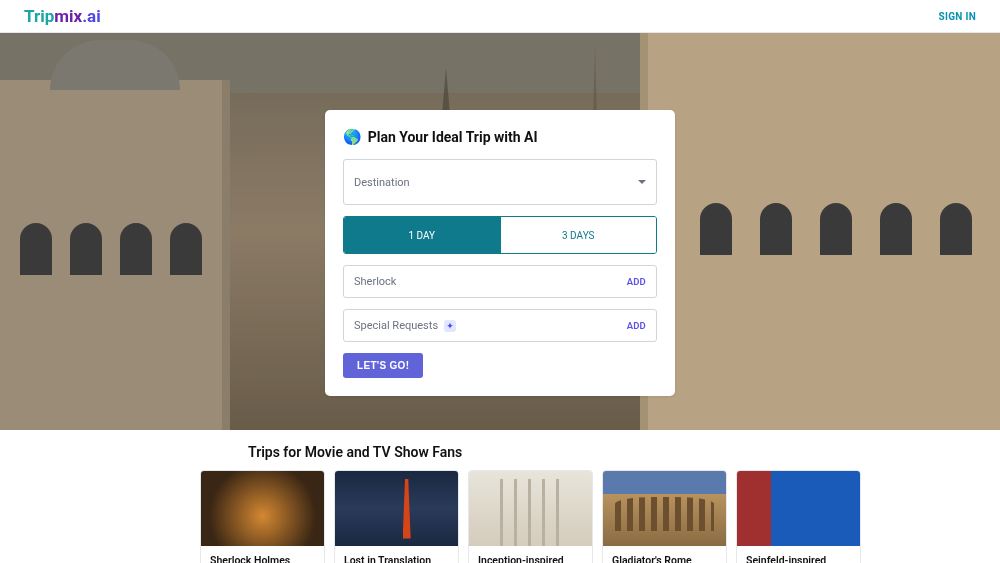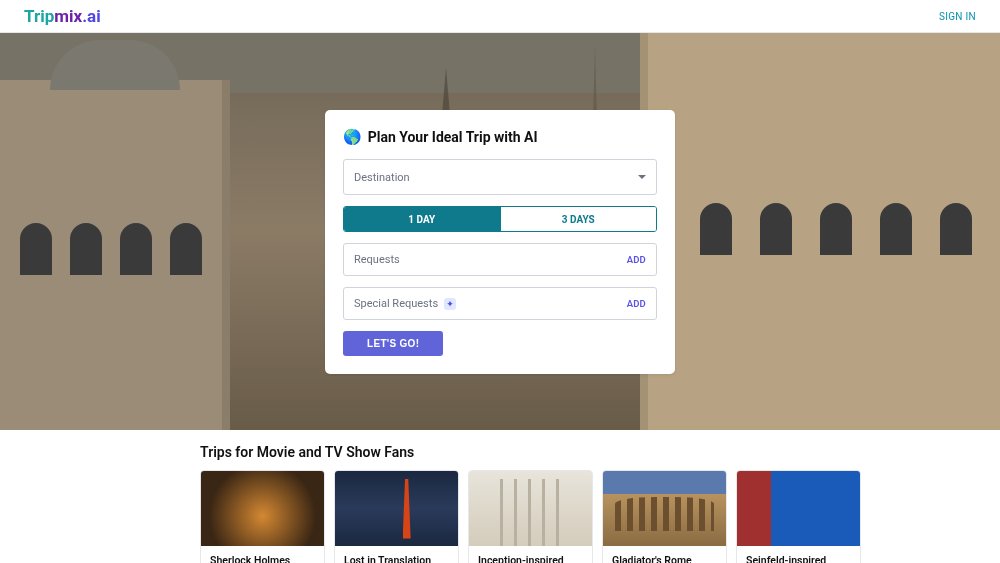--- a/index.html
+++ b/index.html
@@ -17,21 +17,21 @@
 .logo {
   font-size: 17px;
   font-weight: 700;
 }
 .logo-trip { color: #1ba5a5; }
 .logo-mix { color: #6b21a8; }
 .logo-ai { color: #4f46e5; }
 .signin {
   color: #0891b2;
   font-size: 10px;
-  font-weight: 400;
+  font-weight: 700;
   letter-spacing: 0.3px;
   cursor: pointer;
 }
 
 .hero {
   position: relative;
   height: 397px;
   background: linear-gradient(rgba(0,0,0,0.15), rgba(0,0,0,0.15)),
               linear-gradient(180deg, #8b8678 0%, #8b8678 15%, #8b7e6a 15%, #a39077 50%, #7a6b55 100%);
   overflow: hidden;
@@ -69,21 +69,21 @@
   margin-bottom: 13px;
 }
 .globe { font-size: 15px; }
 
 .field {
   border: 1px solid #d1d5db;
   border-radius: 3px;
   margin-bottom: 11px;
 }
 .dest {
-  height: 36px;
+  height: 46px;
   display: flex;
   align-items: center;
   justify-content: space-between;
   padding: 0 10px;
   font-size: 11px;
   color: #6b7280;
   cursor: pointer;
 }
 .caret {
   width: 0; height: 0;
@@ -94,27 +94,27 @@
 
 .days {
   display: flex;
   border: 1px solid #0e7a8c;
   border-radius: 3px;
   overflow: hidden;
   margin-bottom: 11px;
 }
 .day {
   flex: 1;
-  height: 24px;
+  height: 36px;
   display: flex;
   align-items: center;
   justify-content: center;
   font-size: 10px;
   color: #0e7a8c;
-  font-weight: 700;
+  font-weight: 400;
   cursor: pointer;
   background: #fff;
 }
 .day + .day { border-left: 1px solid #0e7a8c; }
 .day.active { background: #0e7a8c; color: #fff; }
 
 .sectionbox {
   border: 1px solid #d1d5db;
   border-radius: 3px;
   padding: 9px 10px;
@@ -154,35 +154,36 @@
   font-style: italic;
   color: #9ca3af;
   margin-top: 4px;
 }
 
 .go-btn {
   background: #6163d8;
   color: #fff;
   font-size: 10px;
   font-weight: 600;
-  padding: 7px 24px;
+  padding: 7px 14px;
   border: none;
   border-radius: 3px;
   cursor: pointer;
   letter-spacing: 0.3px;
 }
 
 .trips {
   padding: 14px 200px 0;
 }
 .trips-title {
   font-size: 14px;
   font-weight: 600;
   color: #111;
   margin-bottom: 10px;
+  margin-left: 48px;
 }
 .trips-row {
   display: flex;
   gap: 9px;
 }
 .trip-card {
   width: 125px;
   flex-shrink: 0;
   border: 1px solid #e5e7eb;
   border-radius: 4px;
@@ -252,21 +253,21 @@
       <span class="caret"></span>
     </div>
 
     <div class="days">
       <div class="day active">1 DAY</div>
       <div class="day">3 DAYS</div>
     </div>
 
     <div class="sectionbox">
       <div class="section-row">
-        <div class="section-label">Requests</div>
+        <div class="section-label">Sherlock</div>
         <div class="add-btn">ADD</div>
       </div>
     </div>
 
     <div class="sectionbox">
       <div class="section-row">
         <div class="section-label">
           <span>Special Requests</span>
           <span class="sparkle">✦</span>
         </div>

